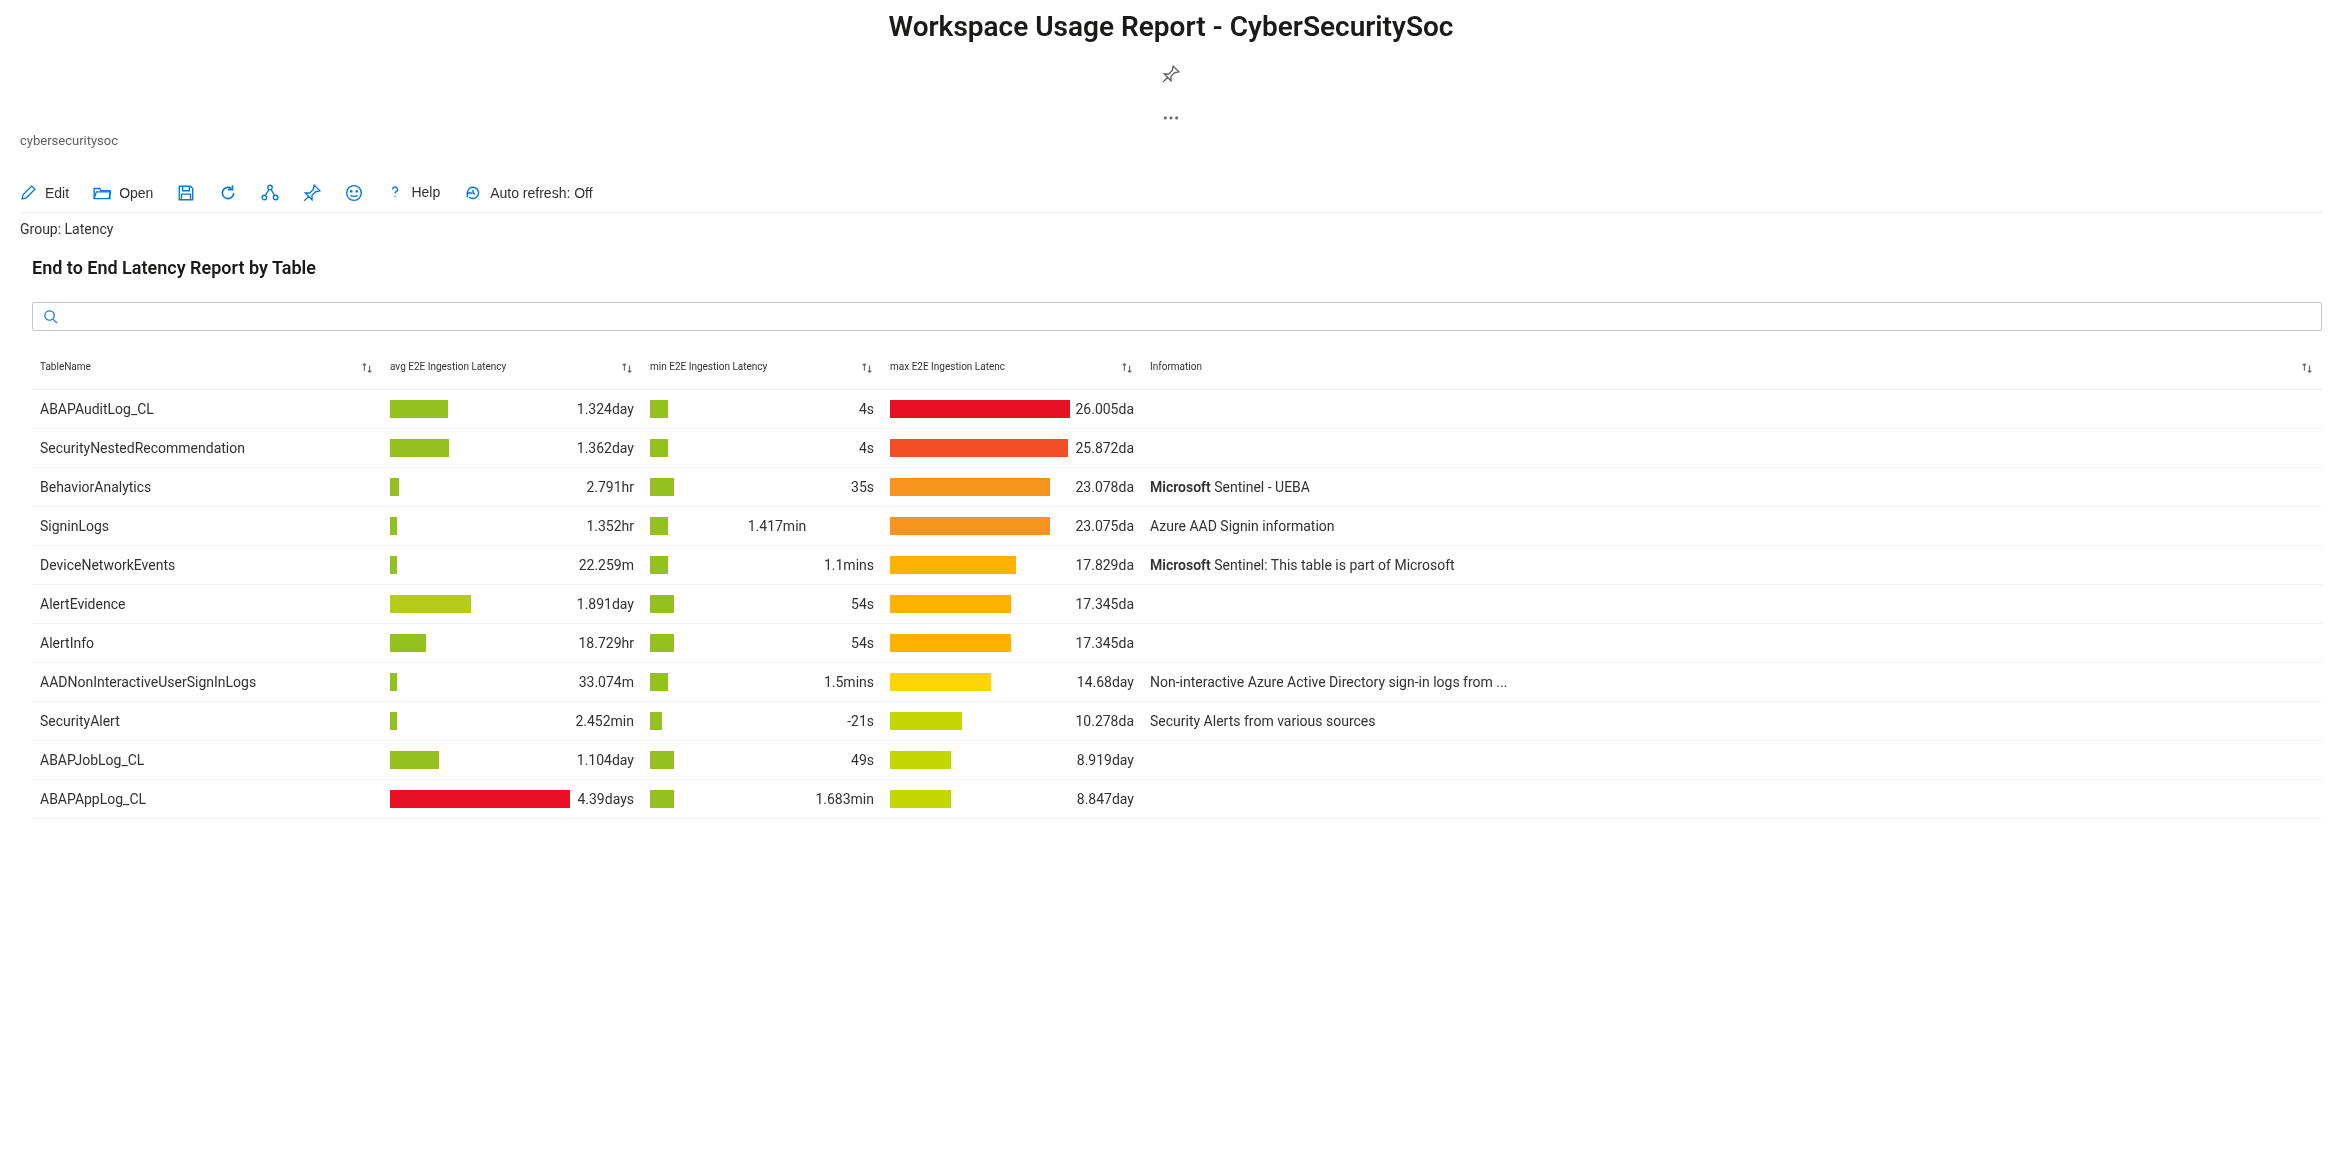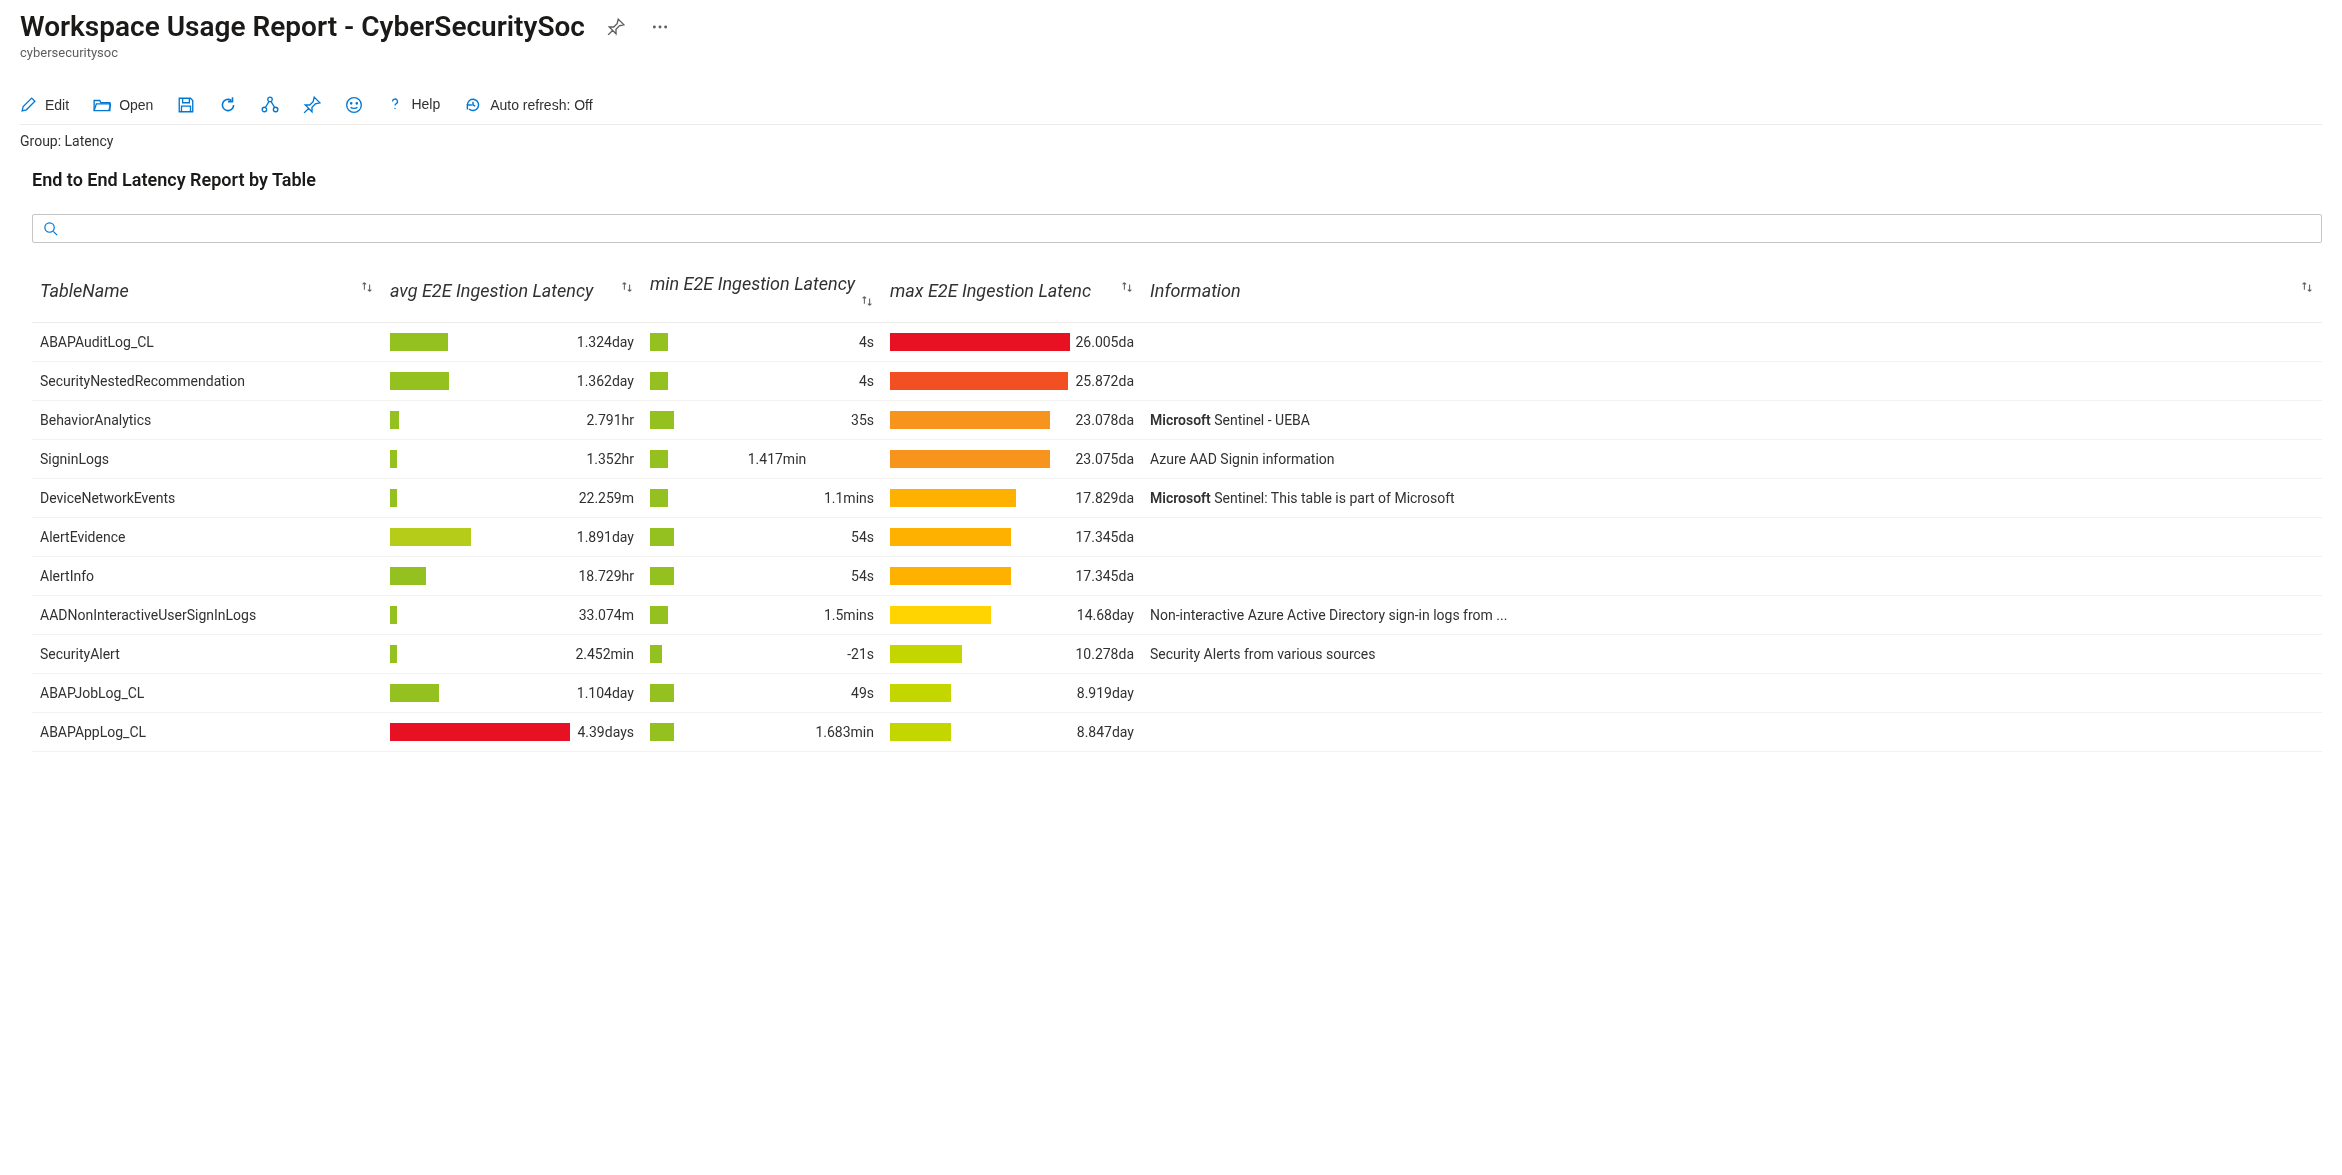--- a/index.html
+++ b/index.html
@@ -9,20 +9,21 @@
     color: #323130;
     background: #fff;
     padding: 10px 20px;
     width: 2342px;
   }
   .header-row {
     display: flex;
     align-items: center;
     gap: 18px;
     margin-bottom: 2px;
+    flex-direction: column;
   }
   .page-title {
     font-size: 28px;
     font-weight: 600;
     color: #1b1a19;
   }
   .pin-btn, .more-btn {
     background: none;
     border: none;
     cursor: pointer;
@@ -86,26 +87,25 @@
   }
   .search-box input::placeholder { color: #605e5c; }
   table {
     width: calc(100% - 12px);
     margin-left: 12px;
     border-collapse: collapse;
   }
   thead th {
     text-align: left;
     font-weight: 400;
-    font-size: 18px;
+    font-size: 10px;
     color: #323130;
     padding: 28px 8px 14px 8px;
     border-bottom: 1px solid #edebe9;
     white-space: nowrap;
-    font-style: italic;
   }
   .sort-ico {
     display: inline-flex;
     align-items: center;
     margin-left: 6px;
     color: #605e5c;
   }
   tbody td {
     padding: 10px 8px;
     border-bottom: 1px solid #f3f2f1;

